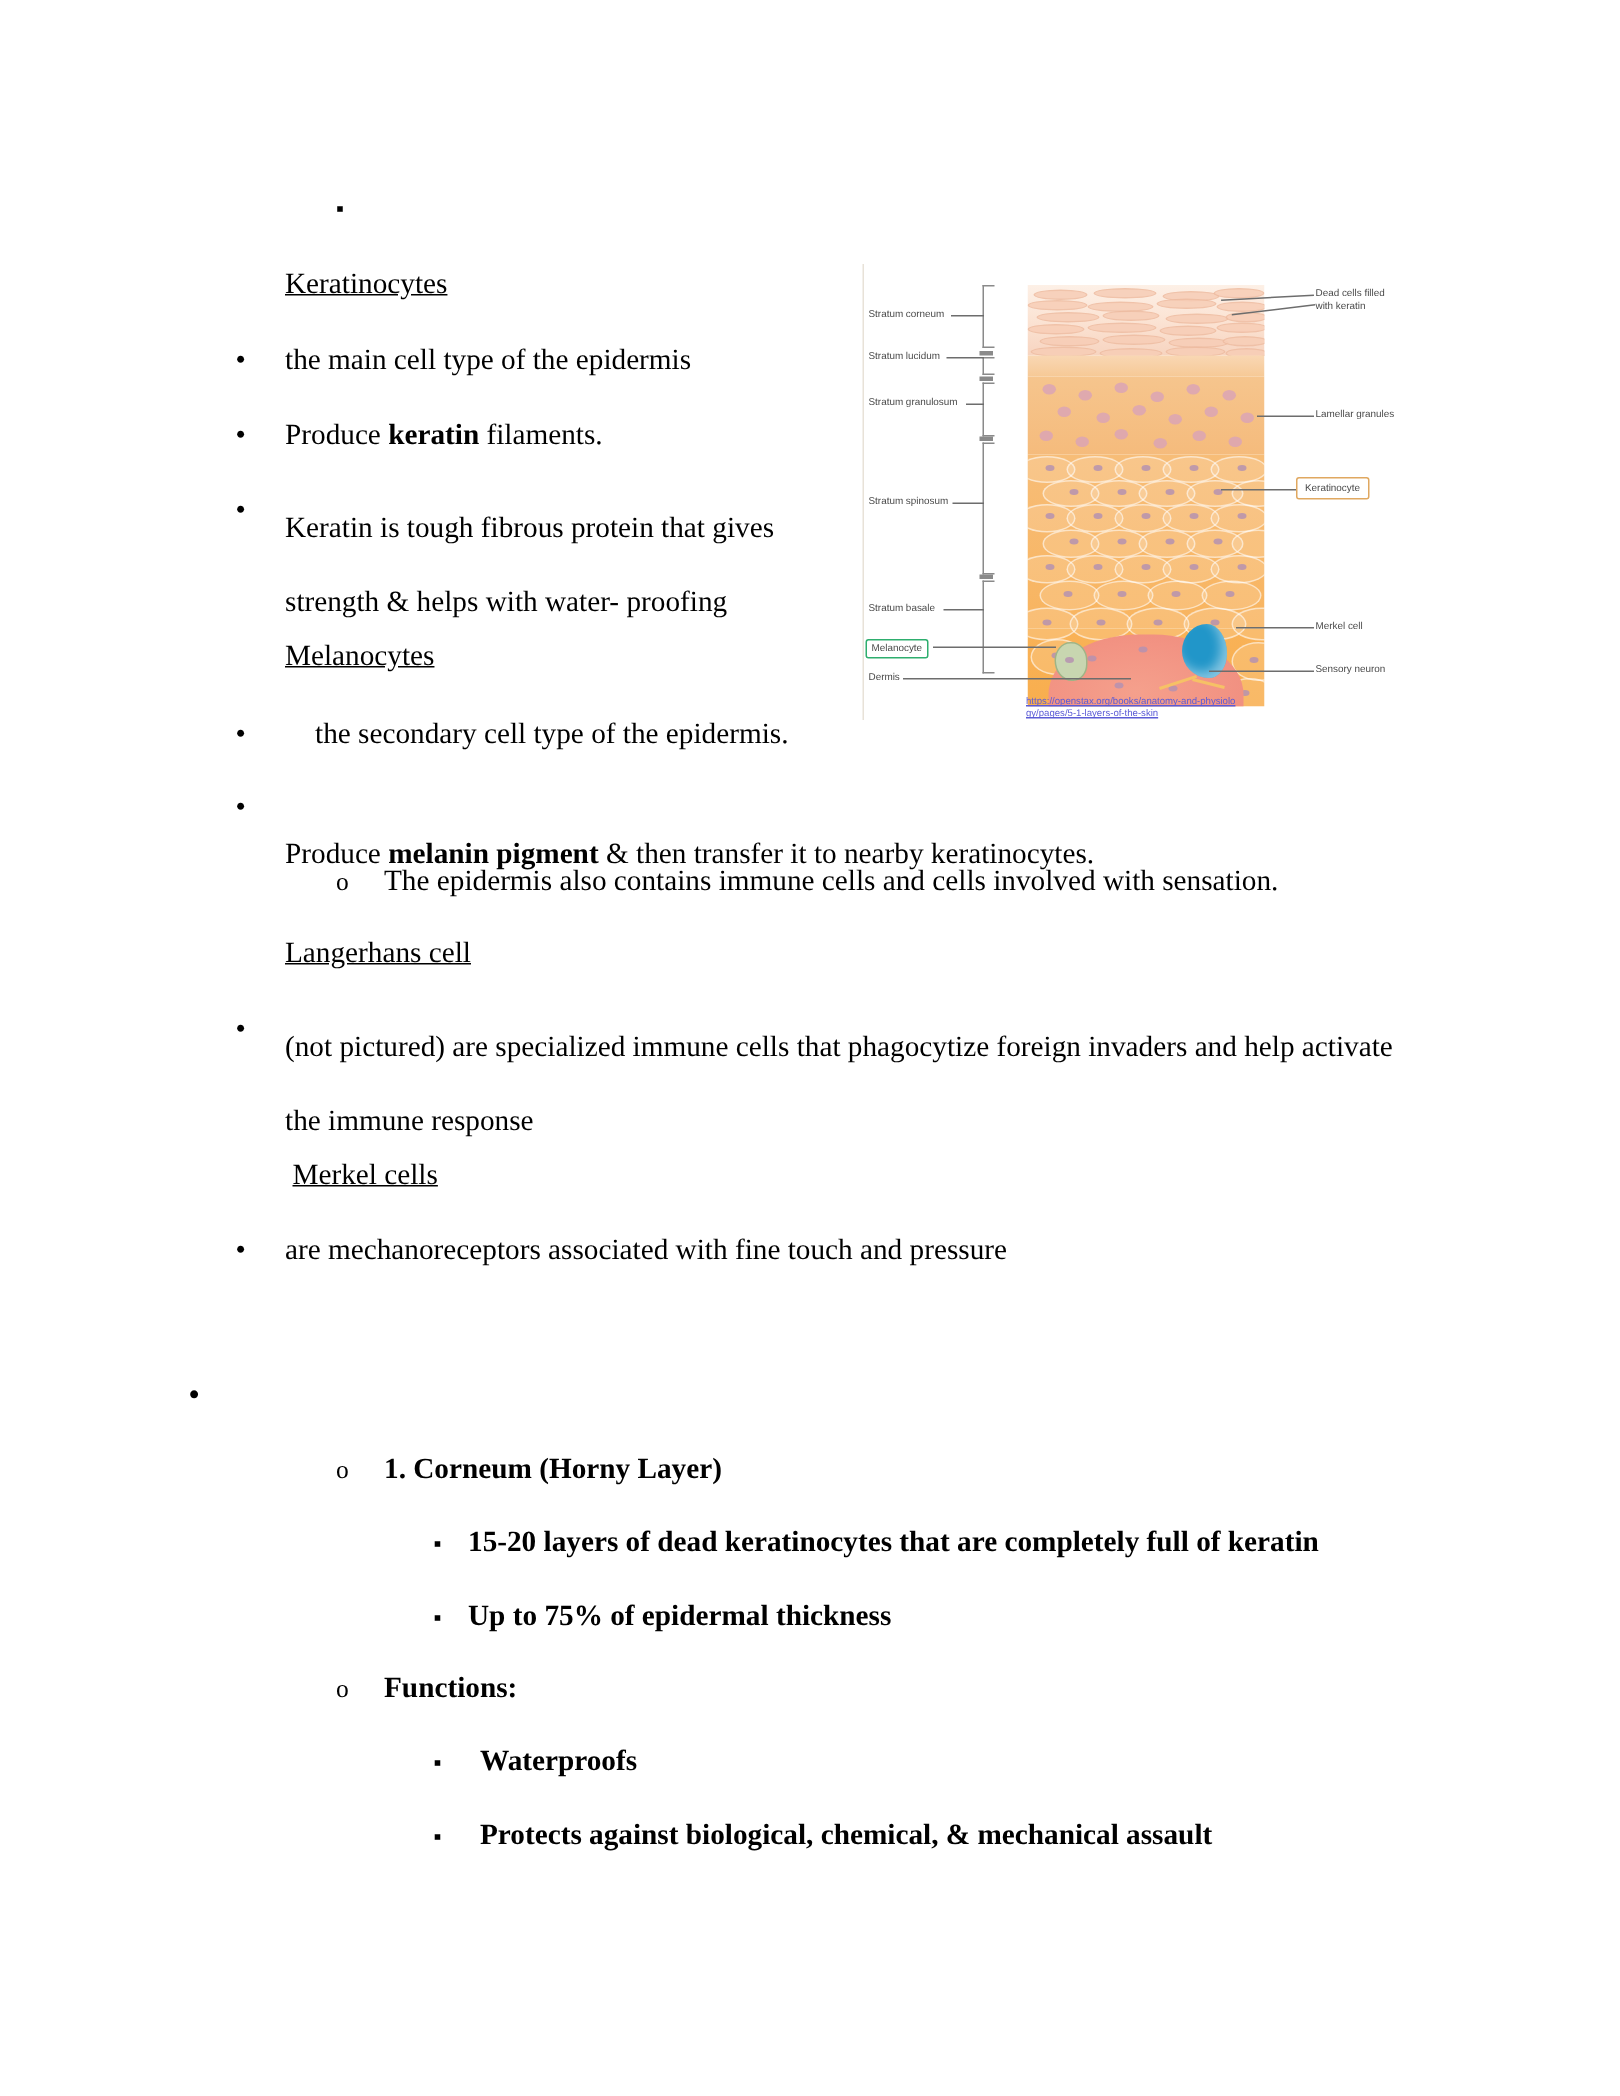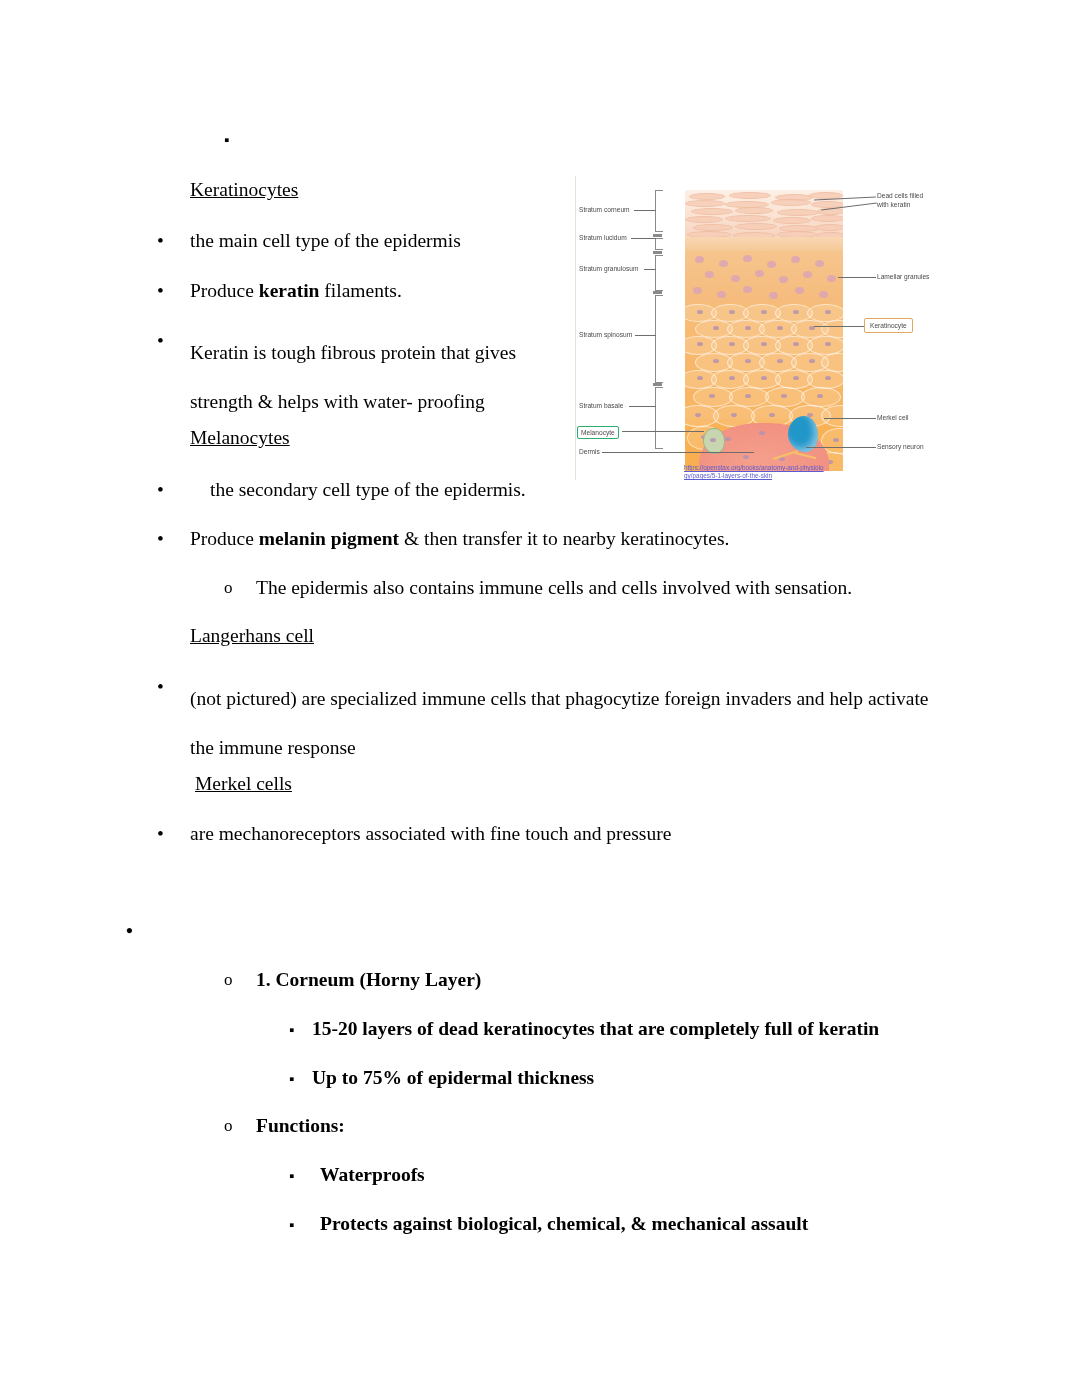--- a/index.html
+++ b/index.html
@@ -230,21 +230,21 @@
 
   <div class="bullet-dot" style="left:157px; top:328px;"></div>
   <div class="line wrap" style="left:190px; top:328px; width:365px; line-height:49px;">Keratin is tough fibrous protein that gives strength &amp; helps with water- proofing</div>
 
   <div class="line ul" style="left:190px; top:425px;">Melanocytes</div>
 
   <div class="bullet-dot" style="left:157px; top:477px;"></div>
   <div class="line" style="left:190px; top:477px;margin-left:20px;">the secondary cell type of the epidermis.</div>
 
   <div class="bullet-dot" style="left:157px; top:526px;"></div>
-  <div class="line" style="left:190px; top:526px;text-align:right;"><span>Produce </span><span class="b">melanin pigment</span><span> &amp; then transfer it to nearby keratinocytes.</span></div>
+  <div class="line" style="left:190px; top:557px;text-align:right;"><span>Produce </span><span class="b">melanin pigment</span><span> &amp; then transfer it to nearby keratinocytes.</span></div>
 
   <div class="bullet-circ" style="left:224px; top:575px; font-size:17px;"></div>
   <div class="line" style="left:256px; top:575px;">The epidermis also contains immune cells and cells involved with sensation.</div>
 
   <div class="line ul" style="left:190px; top:623px;">Langerhans cell</div>
 
   <div class="bullet-dot" style="left:157px; top:674px;"></div>
   <div class="line wrap" style="left:190px; top:674px; width:740px; line-height:49px;">(not pictured) are specialized immune cells that phagocytize foreign invaders and help activate the immune response</div>
 
   <div class="line ul" style="left:195px; top:771px;text-align:center;">Merkel cells</div>

